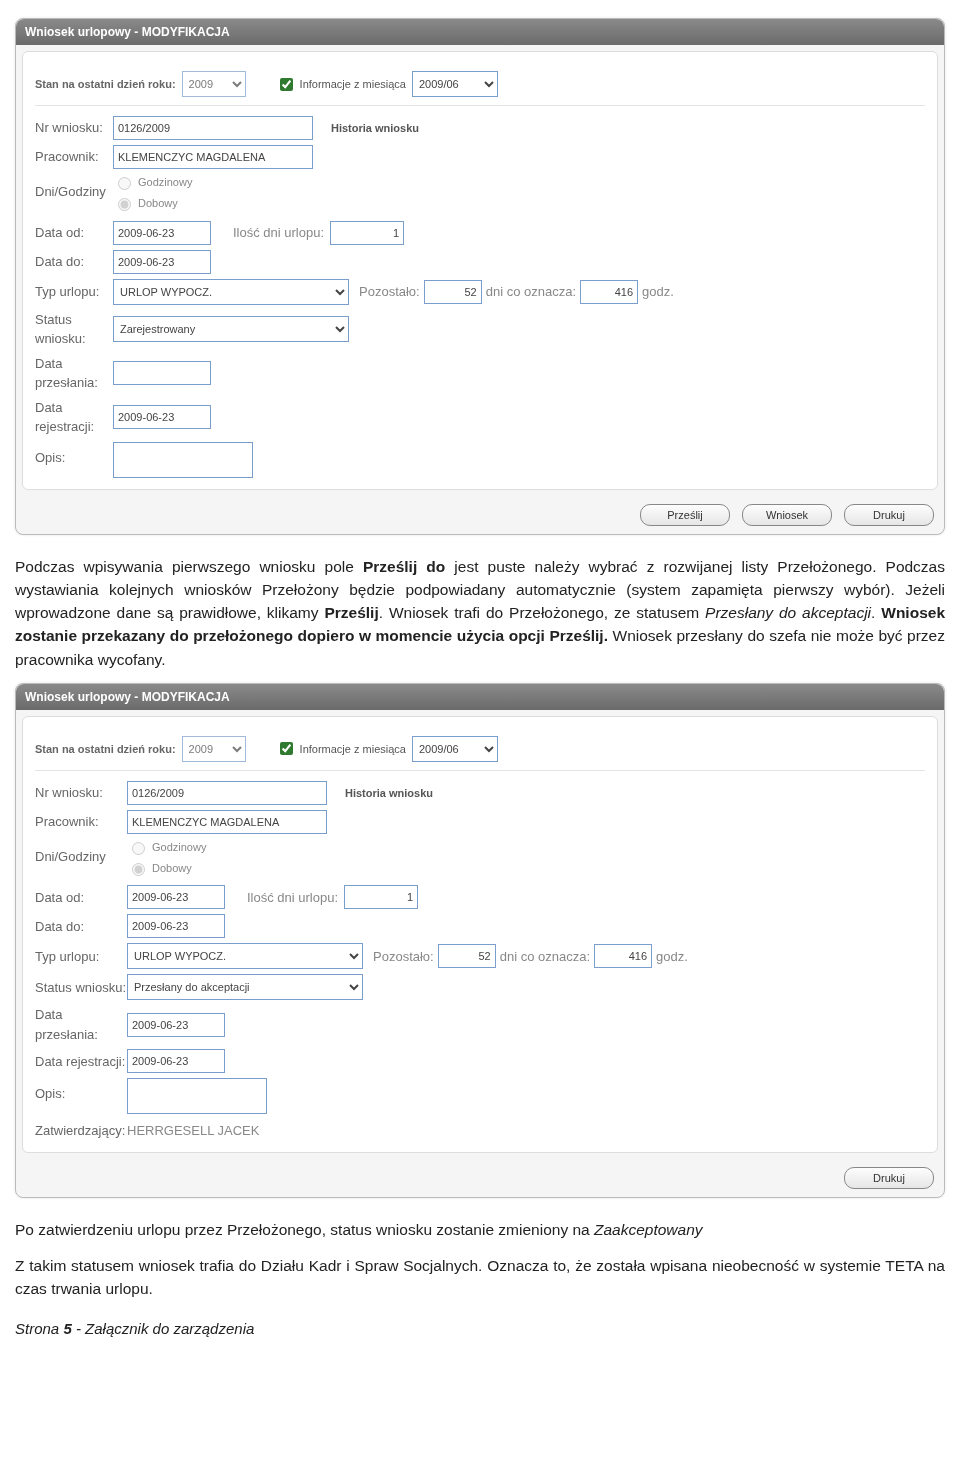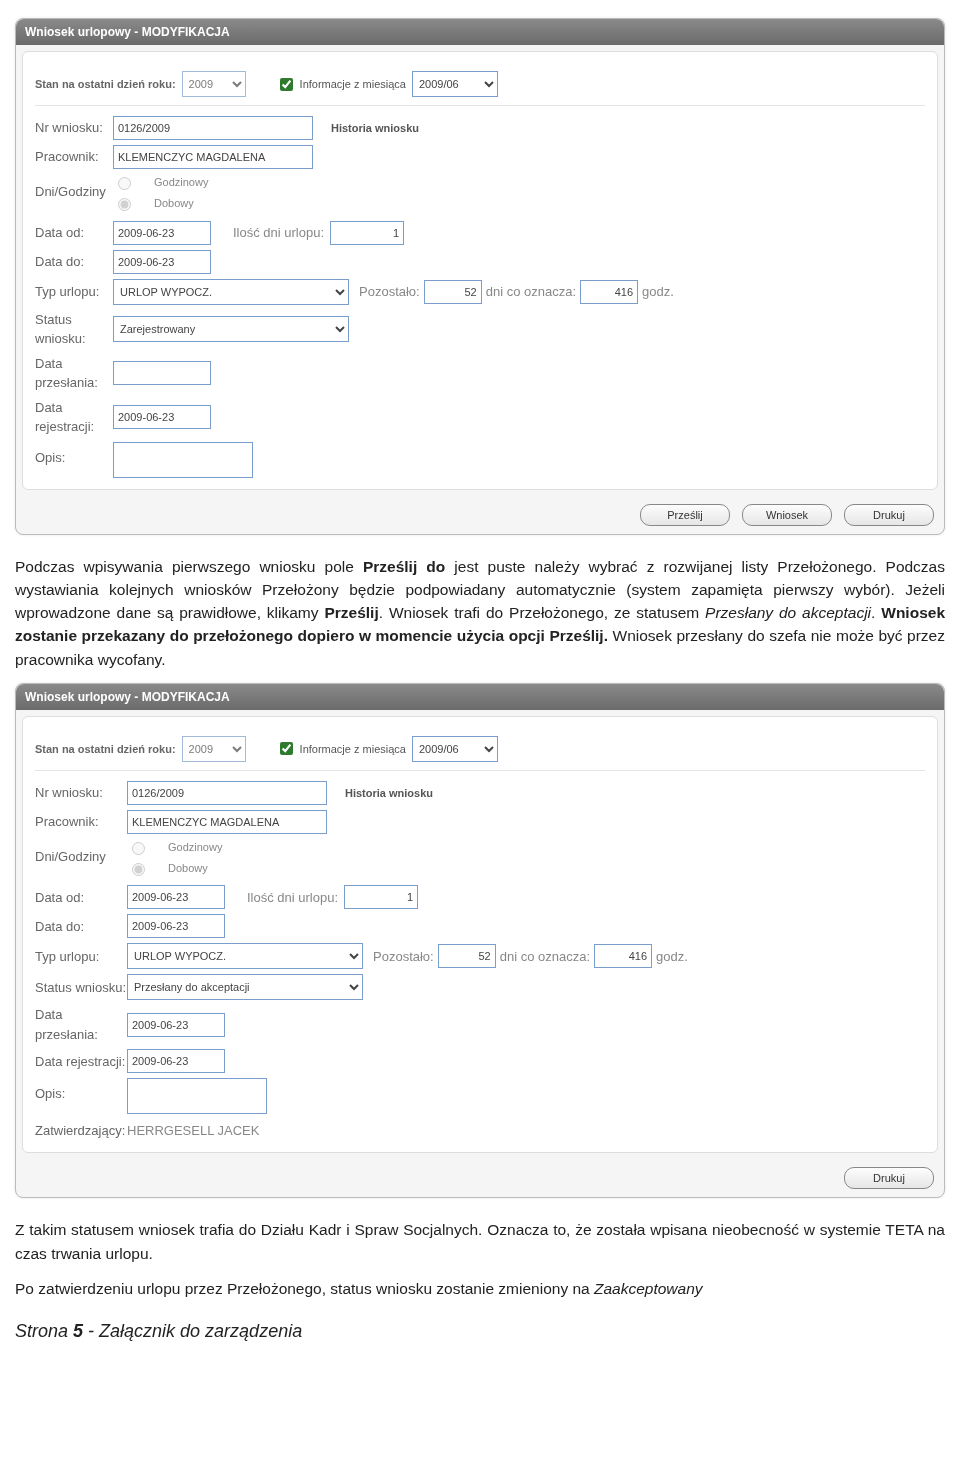--- a/index.html
+++ b/index.html
@@ -11,26 +11,26 @@
   .btn{min-width:90px;height:22px;border:1px solid #888;border-radius:10px;background:linear-gradient(#fdfdfd,#e6e6e6);font-size:11px;color:#333;cursor:pointer}
   .row{display:flex;align-items:center;margin:5px 0;min-height:22px}
   .lbl{width:78px;flex:none;color:#666;font-size:13px}
   input[type=text],select,textarea{font-family:inherit;font-size:11px;color:#444;border:1px solid #7a9ecb;background:#fff;padding:2px 4px;height:18px;box-sizing:content-box}
   select{height:22px;padding:1px 2px}
   textarea{height:30px;resize:none;overflow-y:scroll}
   .sep{border:none;border-top:1px solid #e4e4e4;margin:8px 0 10px}
   .stan{font-weight:bold;color:#666}
   .chk{display:inline-flex;align-items:center;gap:4px;margin-left:24px}
   .chk input{accent-color:#2f7a2f}
-  .radio{display:inline-flex;align-items:center;gap:20px;font-size:11px;color:#888;margin-right:14px}
+  .radio{display:inline-flex;align-items:center;gap:4px;font-size:11px;color:#888;margin-right:14px}
   .muted{color:#888;font-size:13px}
   .text-block p{margin:12px 0;font-size:15.5px;color:#222;text-align:justify}
   .text-block em{font-style:italic}
   .text-block strong{font-weight:bold}
-  .footer-line{font-style:italic;font-size:18px;margin-top:18px}
+  .footer-line{font-style:italic;font-size:15px;margin-top:18px}
   .footer-line b{font-style:italic}
   .historia{font-weight:bold;color:#555;font-size:11px;margin-left:18px}
   .num-right{text-align:right}
   .panel2 .lbl{width:92px}
 </style>
 </head>
 <body>
 
 <div class="page">
 
@@ -192,20 +192,20 @@
         <span class="lbl">Zatwierdzający:</span>
         <span class="muted">HERRGESELL JACEK</span>
       </div>
     </div>
     <div class="panel-ft">
       <button class="btn">Drukuj</button>
     </div>
   </div>
 
   <div class="text-block">
+    <p><span> Po zatwierdzeniu urlopu przez Przełożonego, status wniosku zostanie zmieniony na </span><em>Zaakceptowany</em></p>
     <p>Z takim statusem wniosek trafia do Działu Kadr i Spraw Socjalnych. Oznacza to, że została wpisana nieobecność w systemie TETA na czas trwania urlopu.</p>
-    <p><span> Po zatwierdzeniu urlopu przez Przełożonego, status wniosku zostanie zmieniony na </span><em>Zaakceptowany</em></p>
   </div>
 
   <div class="footer-line">
     <span>Strona </span><b>5</b><span> - Załącznik do zarządzenia</span>
   </div>
 </div>
 
 </body></html>

